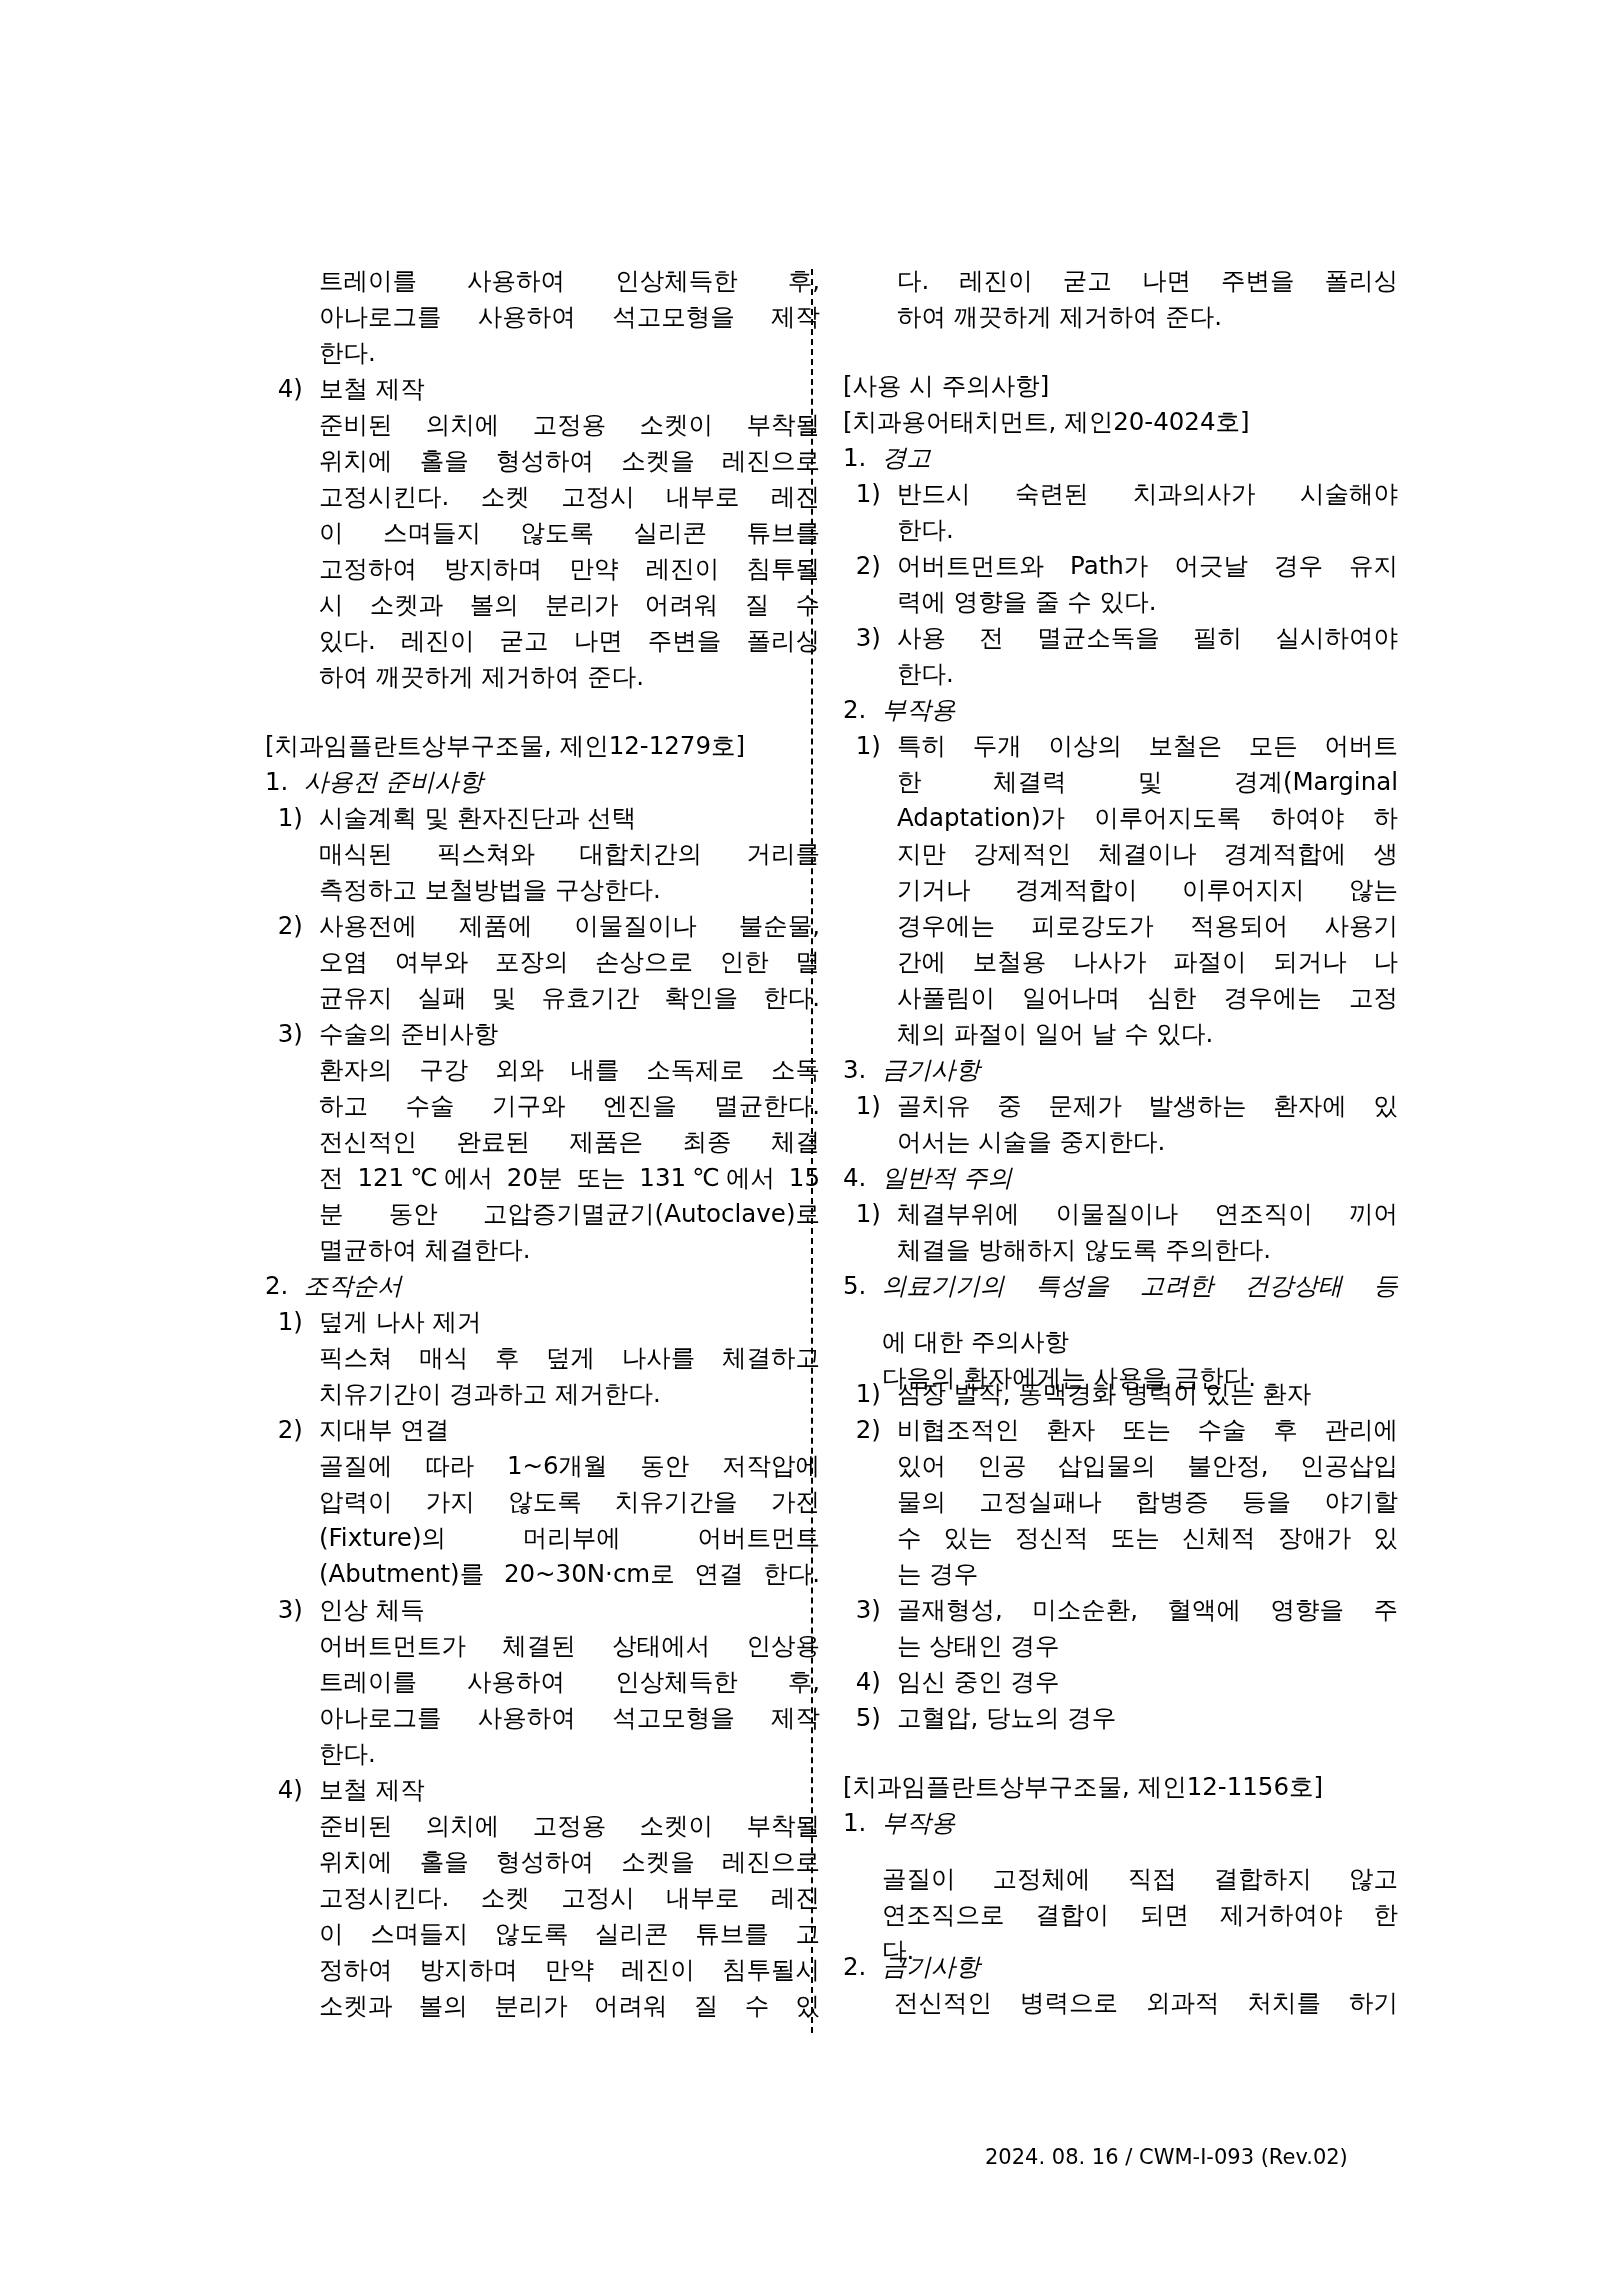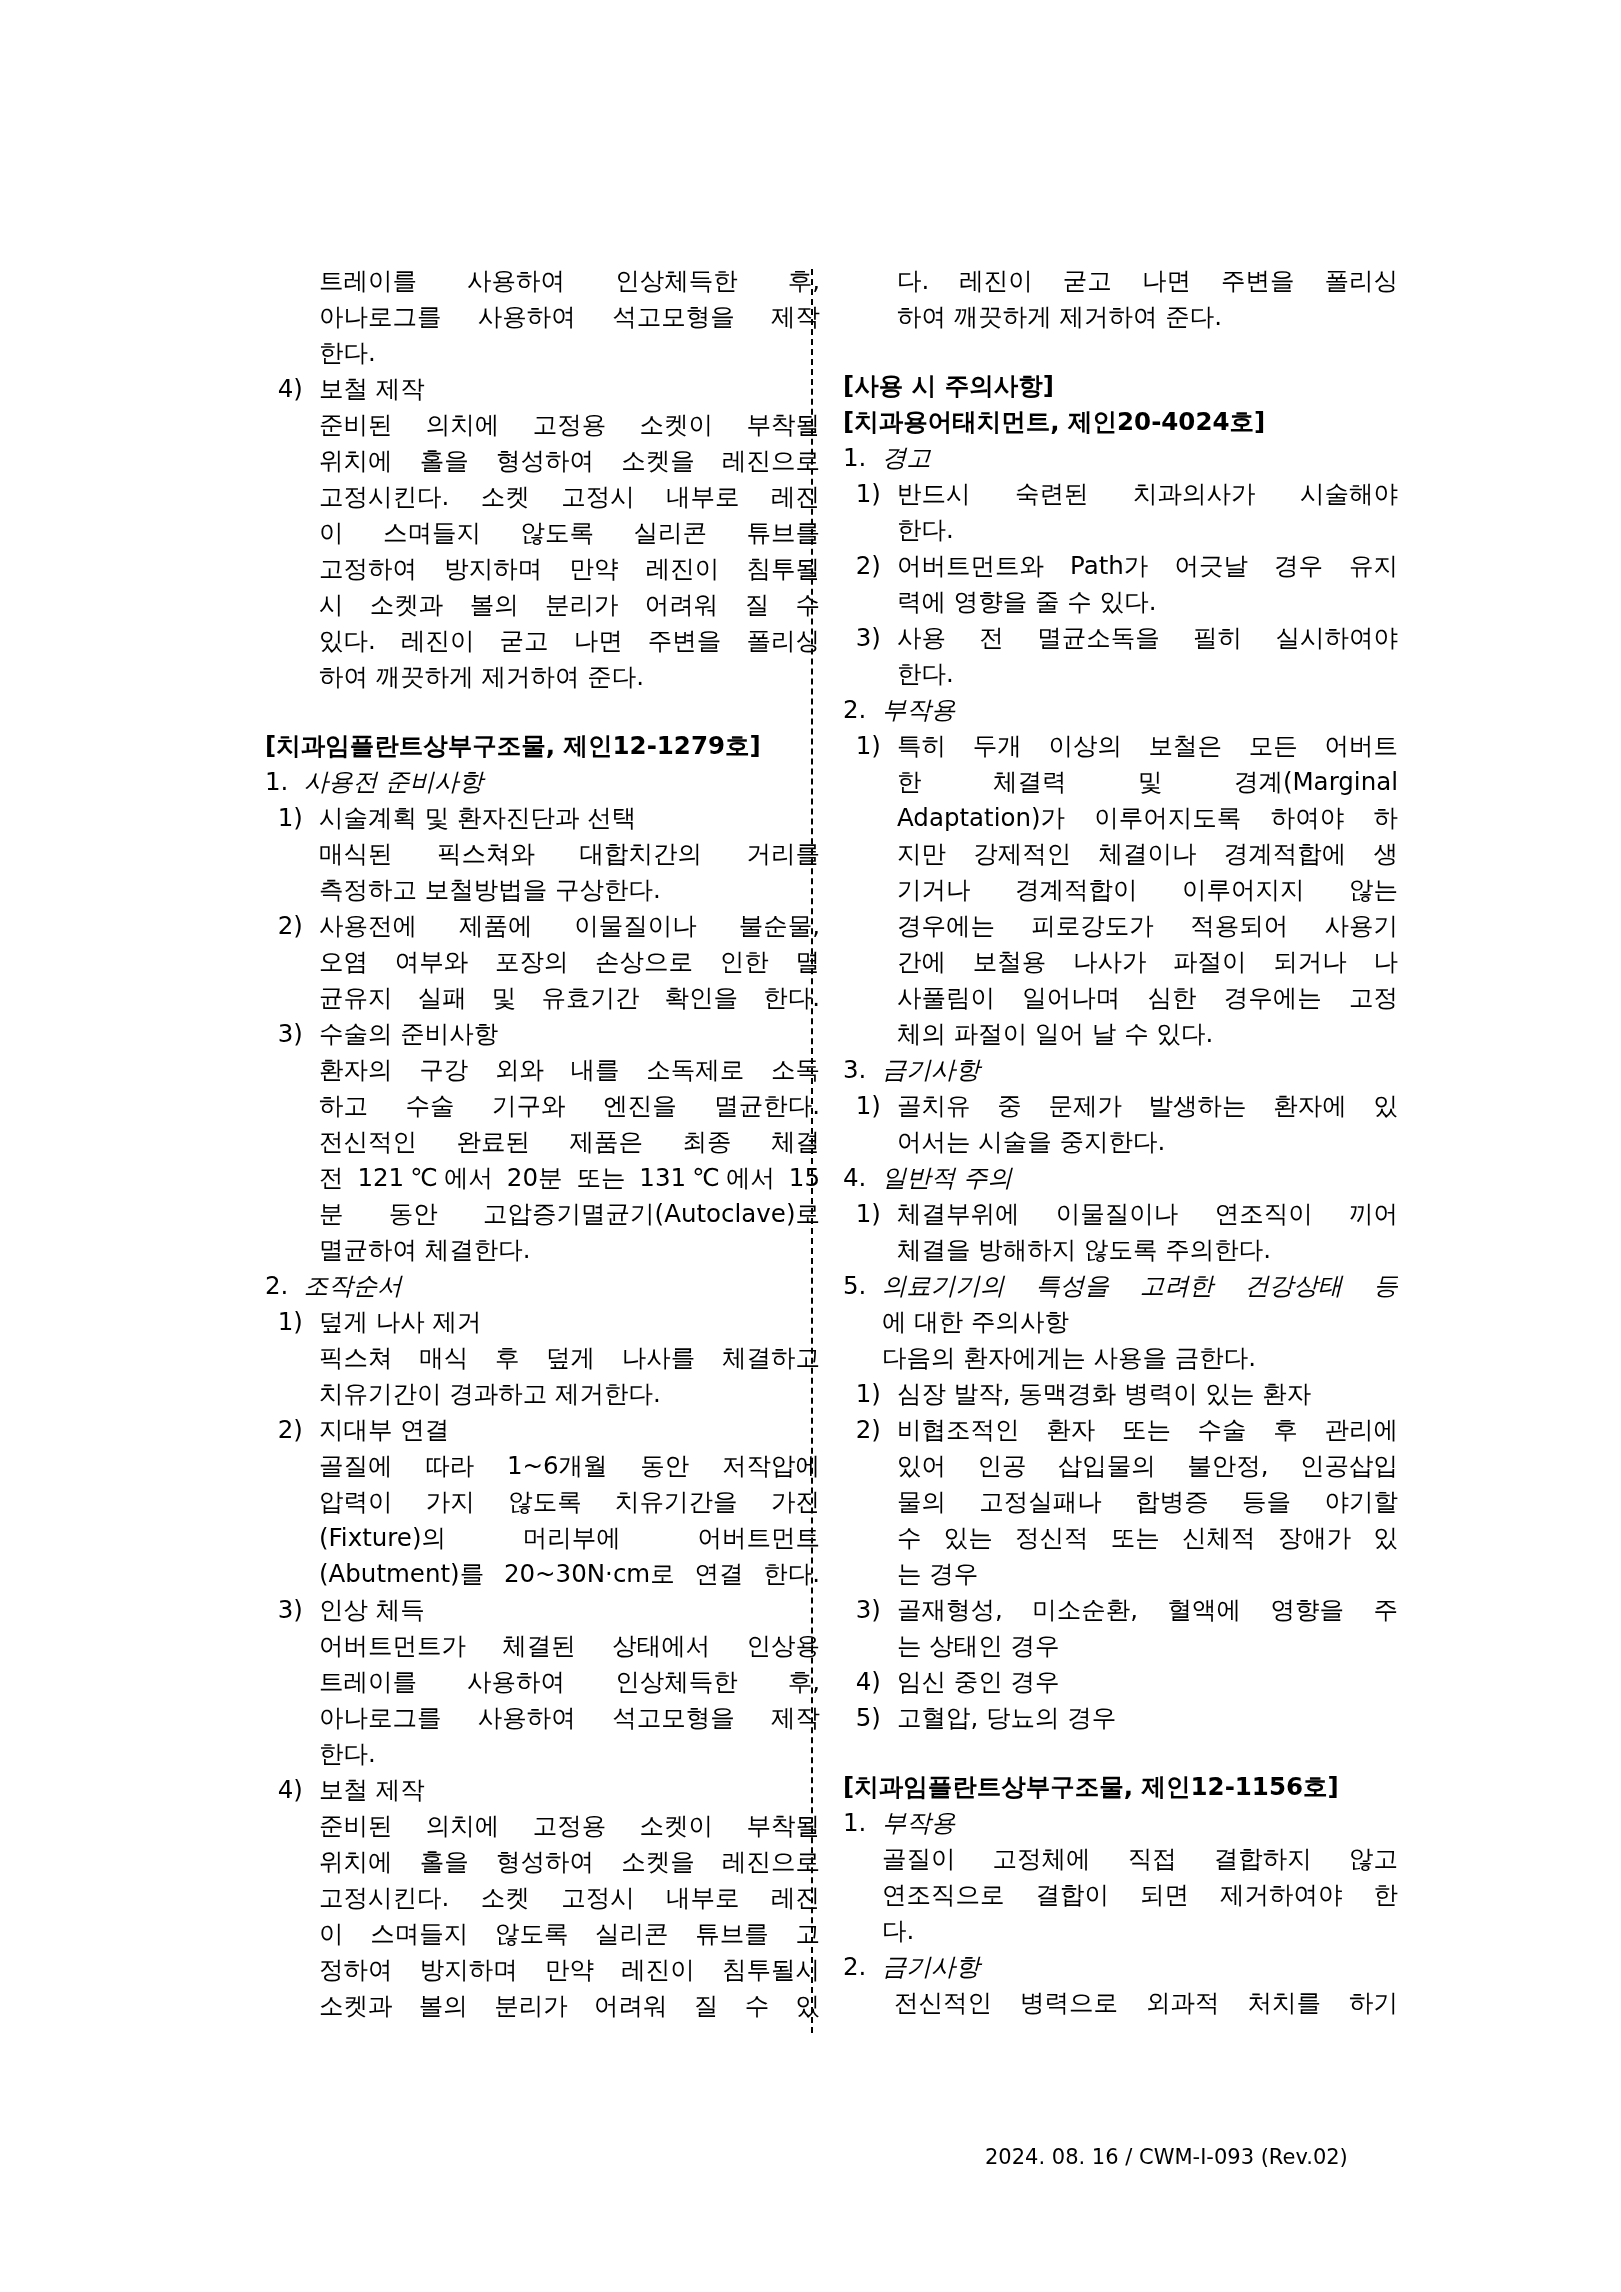--- a/index.html
+++ b/index.html
@@ -14,22 +14,22 @@
                text-align-last: justify; overflow: hidden; }
   .line.short .txt { text-align-last: left; }
   .line .num { position: absolute; display: block; }
   .ind0 .txt { left: 0; }
   .ind1 .num { left: 12.7px; }
   .ind1 .txt { left: 54px; }
   .ind2 .txt { left: 54px; }
   .ind1b .txt { left: 51px; }
   .num0 .num { left: 0; }
   .num0 .txt { left: 39px; font-style: italic; }
-  .numR .txt { left: 39px; }
-  .heading { font-weight: bold; font-size: 24.5px; }
+  .numR .txt { left: 39px; margin-top: 20px; }
+  .heading { font-weight: normal; font-size: 24.5px; }
   .heading .txt { left: 0; text-align-last: left; }
   .gap { height: 33px; }
   #divider { position: absolute; left: 811px; top: 269px; height: 1764px; width: 0;
              border-left: 2px dashed #000; }
   #footer { position: absolute; top: 2145px; left: 985px; font-size: 21px;
             font-family: "DejaVu Sans", "Liberation Sans", sans-serif; white-space: nowrap; }
 </style>
 </head>
 <body>
 

